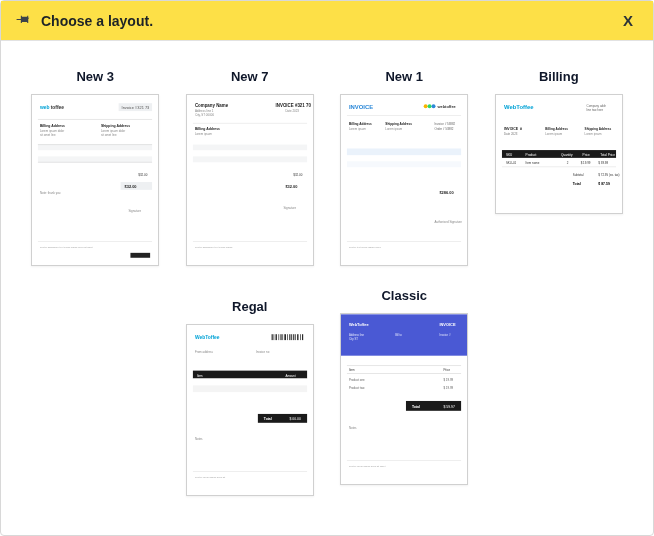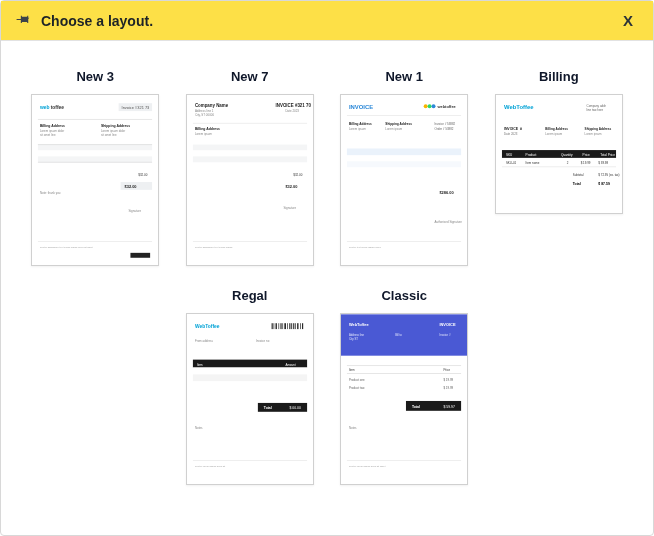--- a/index.html
+++ b/index.html
@@ -196,21 +196,21 @@
             <text x="104" y="70" font-size="3" fill="#333">$ 39.98</text>
             <line x1="6" y1="73" x2="122" y2="73" stroke="#ddd" stroke-width="0.5"></line>
             <text x="78" y="82" font-size="3" fill="#333">Subtotal</text>
             <text x="104" y="82" font-size="3" fill="#333">$ 72.95 (ex. tax)</text>
             <text x="78" y="92" font-size="3.5" fill="#000" font-weight="700">Total</text>
             <text x="104" y="92" font-size="3.5" fill="#000" font-weight="700">$ 87.59</text>
           </svg>
         </div>
       </div>
 
-      <div class="cell row2start" style="grid-column:2;">
+      <div class="cell row2start" style="grid-column:2;margin-top:11px;">
         <div class="label">Regal</div>
         <div class="thumb">
           <svg viewBox="0 0 128 172">
             <rect x="0" y="0" width="128" height="172" fill="#fff"></rect>
             <text x="8" y="14" font-size="5" fill="#00a2d6" font-weight="700">WebToffee</text>
             <rect x="86" y="8" width="36" height="7" fill="#fff"></rect>
             <g>
               <rect x="86" y="9" width="1" height="6" fill="#000"></rect>
                 <rect x="88" y="9" width="0.6" height="6" fill="#000"></rect>
                 <rect x="90" y="9" width="1.2" height="6" fill="#000"></rect>

